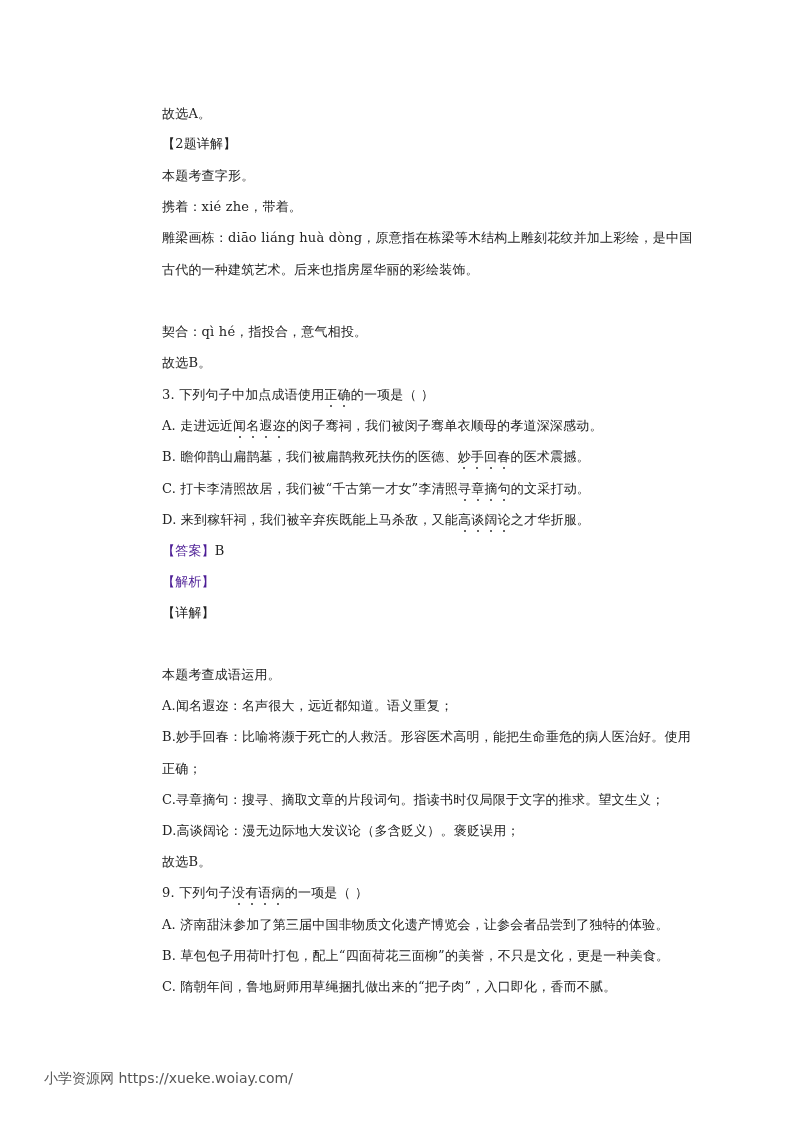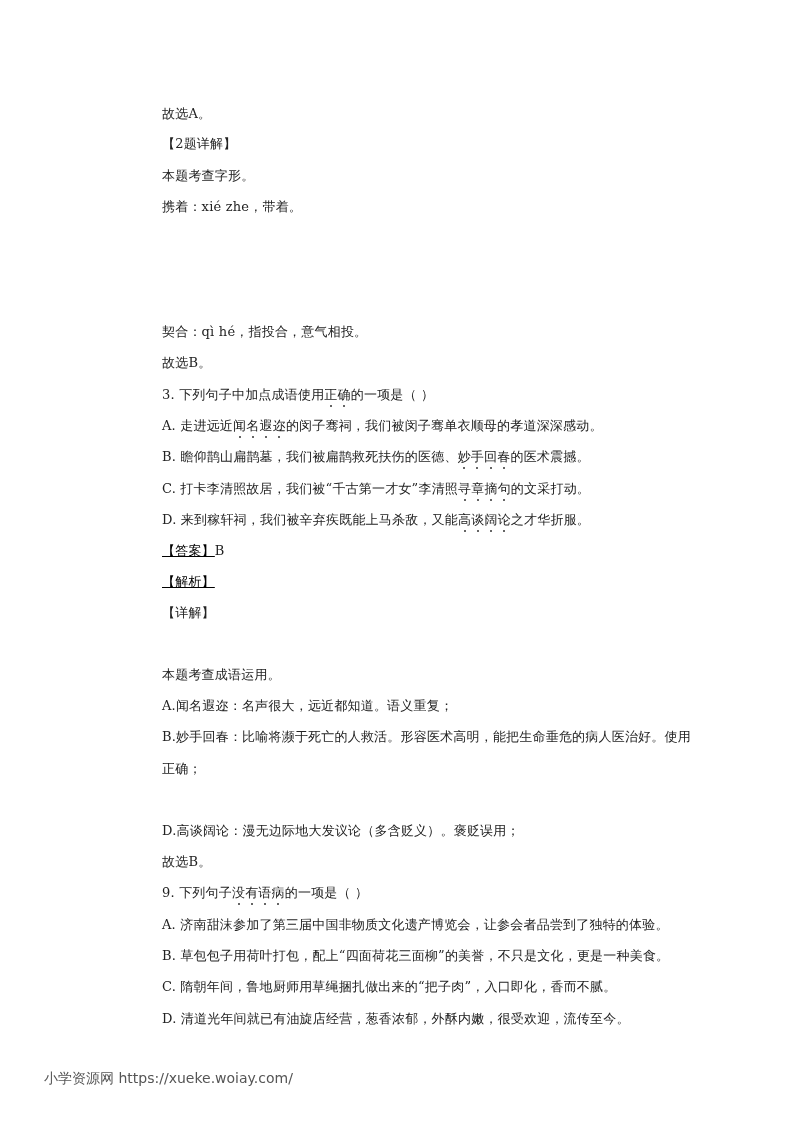--- a/index.html
+++ b/index.html
@@ -6,60 +6,62 @@
     body {
       width: 793px; height: 1122px; position: relative; overflow: hidden;
       font-family: "DejaVu Serif", "Liberation Serif", serif;
       color: #222;
     }
     .page { position: absolute; left: 0; top: 0; width: 793px; height: 1122px; margin-left: 44px; }
     .line {
       position: absolute; left: 118px; font-size: 13px; line-height: 16px;
       white-space: nowrap; letter-spacing: 0.2px;
     }
-    .label-blue { color: #000000; text-decoration: underline; }
+    .label-blue { color: #4c1d95; }
     .em { position: relative; }
     .em::after {
       content: ""; position: absolute; left: 50%; bottom: -5px;
       width: 2px; height: 2px; background: #333; border-radius: 50%;
       transform: translateX(-50%);
     }
     .footer {
       position: absolute; left: 0; width: 793px; top: 1070px; text-align: left;
       font-family: "DejaVu Sans", "Liberation Sans", sans-serif; font-size: 14px; color: #555;
     }
   </style>
 </head>
 <body>
 
 <div class="page">
   <div class="line" style="top:106px">故选A。</div>
   <div class="line" style="top:136px">【2题详解】</div>
   <div class="line" style="top:168px">本题考查字形。</div>
   <div class="line" style="top:199px">携着：xié zhe，带着。</div>
+  <div class="line" style="top:230px">雕梁画栋：diāo liáng huà dòng，原意指在栋梁等木结构上雕刻花纹并加上彩绘，是中国</div>
+  <div class="line" style="top:262px">古代的一种建筑艺术。后来也指房屋华丽的彩绘装饰。</div>
   <div class="line" style="top:324px">契合：qì hé，指投合，意气相投。</div>
   <div class="line" style="top:355px">故选B。</div>
 
   <div class="line" style="top:387px"><span>3. 下列句子中加点成语使用</span><span class="em-word"><span class="em">正</span><span class="em">确</span></span><span>的一项是（    ）</span></div>
   <div class="line" style="top:418px"><span>A. 走进远近</span><span class="em-word"><span class="em">闻</span><span class="em">名</span><span class="em">遐</span><span class="em">迩</span></span><span>的闵子骞祠，我们被闵子骞单衣顺母的孝道深深感动。</span></div>
   <div class="line" style="top:481px"><span>C. 打卡李清照故居，我们被“千古第一才女”李清照</span><span class="em-word"><span class="em">寻</span><span class="em">章</span><span class="em">摘</span><span class="em">句</span></span><span>的文采打动。</span></div>
   <div class="line" style="top:449px"><span>B. 瞻仰鹊山扁鹊墓，我们被扁鹊救死扶伤的医德、</span><span class="em-word"><span class="em">妙</span><span class="em">手</span><span class="em">回</span><span class="em">春</span></span><span>的医术震撼。</span></div>
   <div class="line" style="top:512px"><span>D. 来到稼轩祠，我们被辛弃疾既能上马杀敌，又能</span><span class="em-word"><span class="em">高</span><span class="em">谈</span><span class="em">阔</span><span class="em">论</span></span><span>之才华折服。</span></div>
 
   <div class="line" style="top:543px"><span class="label-blue">【答案】</span><span>B</span></div>
   <div class="line label-blue" style="top:574px">【解析】</div>
   <div class="line" style="top:605px">【详解】</div>
 
   <div class="line" style="top:667px">本题考查成语运用。</div>
   <div class="line" style="top:698px">A.闻名遐迩：名声很大，远近都知道。语义重复；</div>
   <div class="line" style="top:729px">B.妙手回春：比喻将濒于死亡的人救活。形容医术高明，能把生命垂危的病人医治好。使用</div>
   <div class="line" style="top:761px">正确；</div>
+  <div class="line" style="top:792px">C.寻章摘句：搜寻、摘取文章的片段词句。指读书时仅局限于文字的推求。望文生义；</div>
   <div class="line" style="top:823px">D.高谈阔论：漫无边际地大发议论（多含贬义）。褒贬误用；</div>
   <div class="line" style="top:854px">故选B。</div>
 
   <div class="line" style="top:885px"><span>9. 下列句子</span><span class="em-word"><span class="em">没</span><span class="em">有</span><span class="em">语</span><span class="em">病</span></span><span>的一项是（    ）</span></div>
   <div class="line" style="top:917px">A. 济南甜沫参加了第三届中国非物质文化遗产博览会，让参会者品尝到了独特的体验。</div>
   <div class="line" style="top:948px">B. 草包包子用荷叶打包，配上“四面荷花三面柳”的美誉，不只是文化，更是一种美食。</div>
   <div class="line" style="top:979px">C. 隋朝年间，鲁地厨师用草绳捆扎做出来的“把子肉”，入口即化，香而不腻。</div>
-  <div class="line" style="top:1011px">D. 清道光年间就已有油旋店经营，葱香浓郁，外酥内嫩，很受欢迎，流传至今。</div>
 
   <div class="footer">小学资源网 https://xueke.woiay.com/</div>
 </div>
 
 </body></html>

